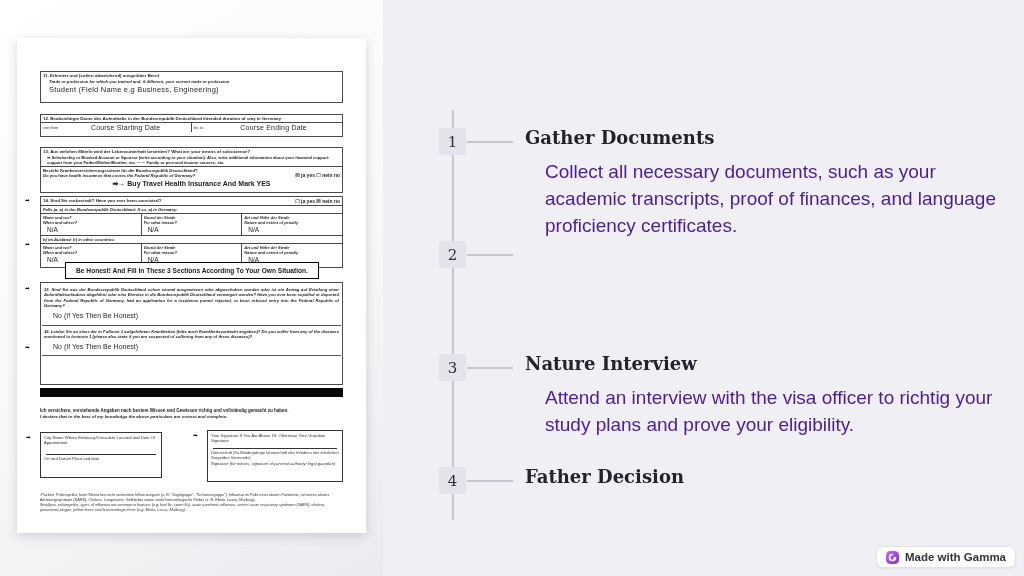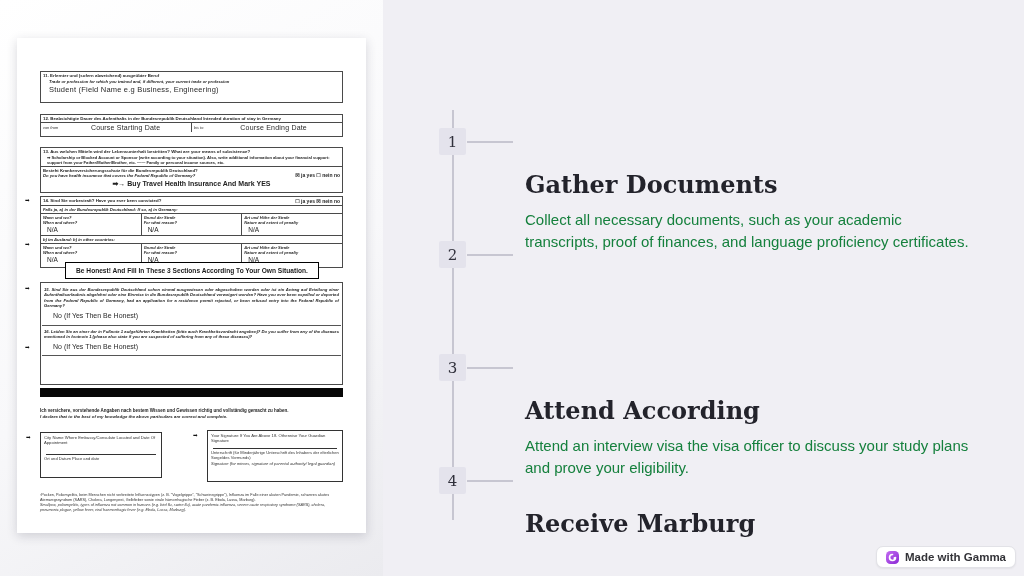--- a/index.html
+++ b/index.html
@@ -63,22 +63,22 @@
   .slide-title { position:absolute; left:47px; top:42px; font-family:"DejaVu Serif","Liberation Serif",serif;
     font-weight:bold; font-size:35px; color:#121217; letter-spacing:-.5px; }
   .vline { position:absolute; left:69px; top:110px; width:2px; height:410px; background:#C7C6D1; }
   .step { position:absolute; left:47px; width:575px; }
   .step-num { position:absolute; left:9px; top:0; width:27px; height:27px; background:#E4E3EC; border-radius:2px;
     display:flex; align-items:center; justify-content:center; font-family:"DejaVu Serif","Liberation Serif",serif;
     font-size:15px; color:#30303B; z-index:2; }
   .connector { position:absolute; left:37px; top:13px; width:46px; height:2px; background:#C7C6D1; }
   .step-content { margin-left:95px; }
   .step-content h3 { font-family:"DejaVu Serif","Liberation Serif",serif; font-weight:bold;
-    font-size:24px; color:#23232B; line-height:1.1;margin-top:44px; }
-  .step-content p { margin-top:11px; width:452px; font-size:15px; line-height:1.42; color:#15803d; }
+    font-size:18px; color:#23232B; line-height:1.1; }
+  .step-content p { margin-top:11px; width:452px; font-size:19px; line-height:1.42; color:#4c1d95;margin-left:20px; }
 
   
   .gamma-badge { position:absolute; right:8px; bottom:8px; height:22px; background:#ffffff;
     border:1px solid #E2E2E7; border-radius:7px; box-shadow:0 1px 2px rgba(0,0,0,.06);
     display:flex; align-items:center; gap:6px; padding:0 9px; cursor:pointer; }
   .gamma-badge span { font-size:11.5px; font-weight:bold; color:#333338; }
 </style>
 </head>
 <body>
 
@@ -223,30 +223,30 @@
     <div class="step-num">2</div>
     <div class="connector"></div>
     <div class="step-content">
     </div>
   </div>
 
   <div class="step" style="top:354px;">
     <div class="step-num">3</div>
     <div class="connector"></div>
     <div class="step-content">
-      <h3>Attend According</h3>
-      <p>Attend an interview visa the visa officer to discuss your study plans and prove your eligibility.</p>
+      <h3>Nature Interview</h3>
+      <p>Attend an interview with the visa officer to richtig your study plans and prove your eligibility.</p>
     </div>
   </div>
 
   <div class="step" style="top:467px;">
     <div class="step-num">4</div>
     <div class="connector"></div>
     <div class="step-content">
-      <h3>Receive Marburg</h3>
+      <h3>Father Decision</h3>
     </div>
   </div>
 </div>
 
 <div class="gamma-badge">
   <svg width="13" height="13" viewBox="0 0 24 24">
     <defs>
       <linearGradient id="gg" x1="0" y1="0" x2="1" y2="1">
         <stop offset="0" stop-color="#C46BF2"></stop>
         <stop offset="1" stop-color="#8B2AD4"></stop>

